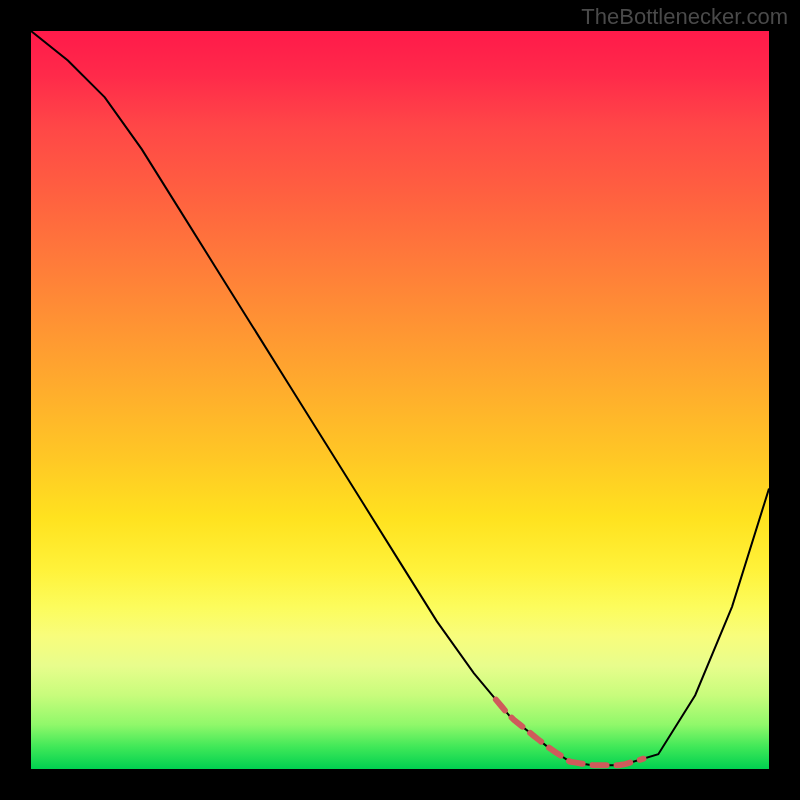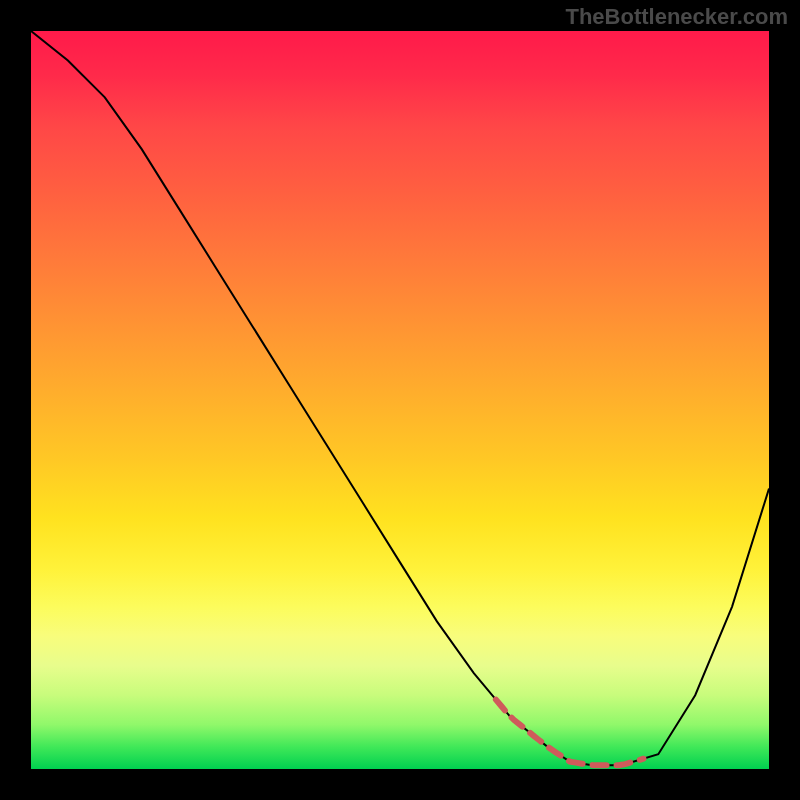--- a/index.html
+++ b/index.html
@@ -10,21 +10,21 @@
     position: relative;
     overflow: hidden;
     font-family: Arial, sans-serif;
   }
   .watermark {
     position: absolute;
     top: 4px;
     right: 12px;
     color: #4a4a4a;
     font-size: 22px;
-    font-weight: 700;
+    font-weight: 400;
     z-index: 10;
   }
   .plot-area {
     position: absolute;
     left: 31px;
     top: 31px;
     width: 738px;
     height: 738px;
     z-index: 1;
   }

